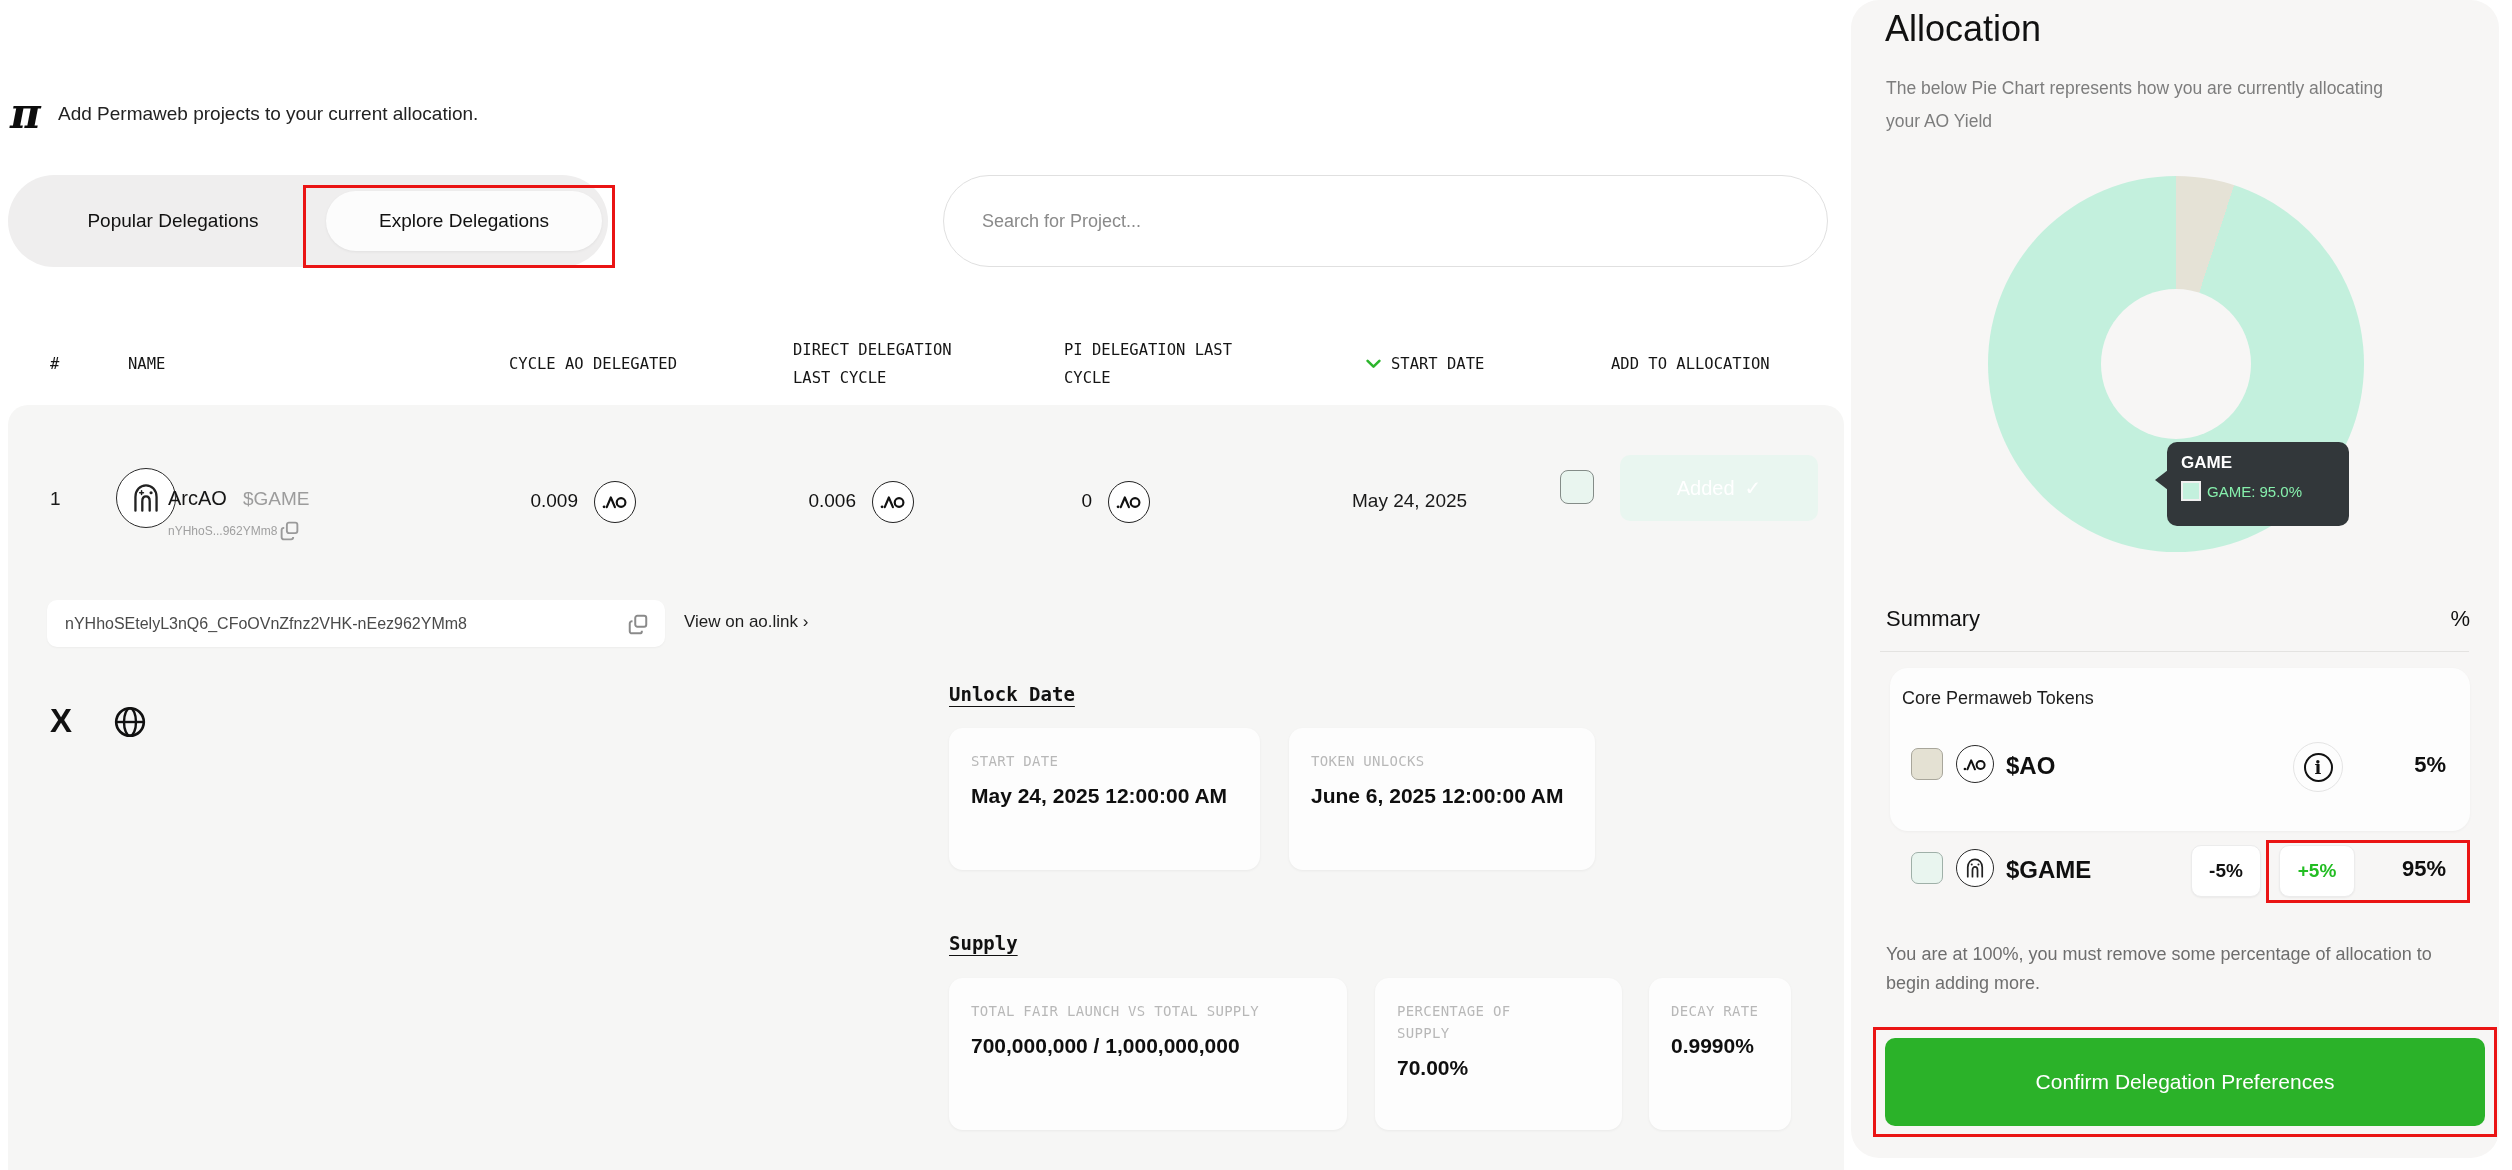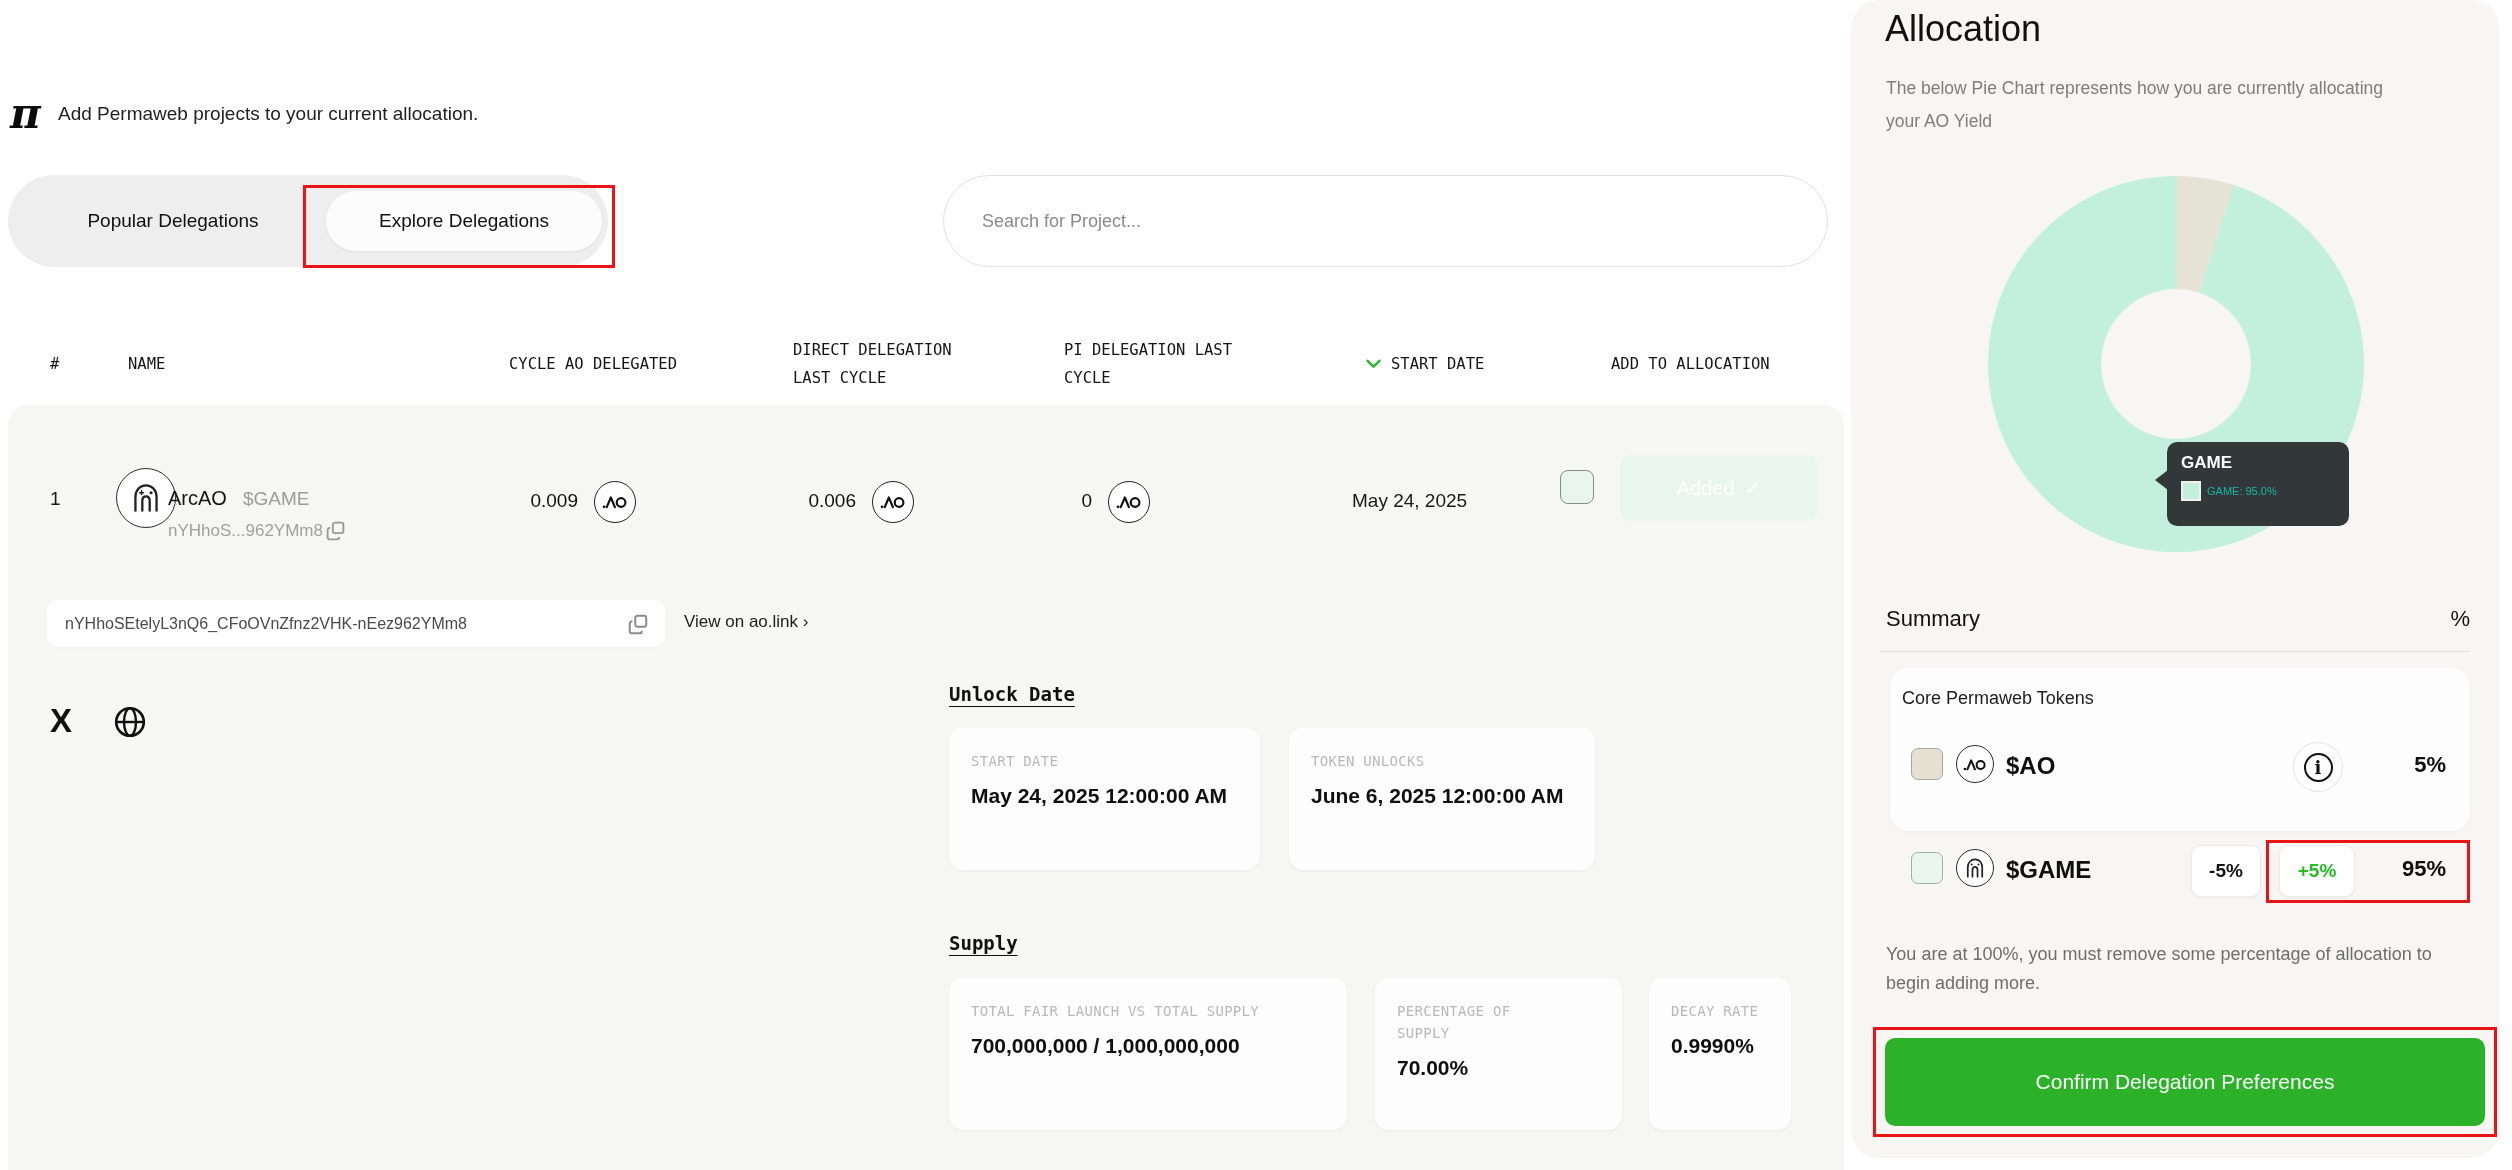--- a/index.html
+++ b/index.html
@@ -42,21 +42,21 @@
     border-radius:20px 20px 0 0; }
 
   
   .rank { left:50px; top:488px; font-size:19px; }
   .avatar { left:116px; top:468px; width:60px; height:60px; border:1.6px solid #2a2a2a;
     border-radius:50%; background:#fff; display:flex; align-items:center; justify-content:center; }
   .name-line { left:168px; top:487px; display:flex; gap:16px; align-items:baseline; }
   .p-name { font-size:20px; color:#161616; }
   .p-ticker { font-size:19px; color:#9c9c9c; }
   .addr-short { left:168px; top:520px; display:flex; gap:2px; align-items:center;
-    font-size:17px; color:#a0a0a0; cursor:pointer; }
+    font-size:12px; color:#a0a0a0; cursor:pointer; }
   .cell-val { position:absolute; top:490px; font-size:19px; color:#111; text-align:right; width:110px; }
   .v1 { left:460px; } .v2 { left:738px; } .v3 { left:974px; }
   .ao-badge { position:absolute; top:481px; width:42px; height:42px; border:1.6px solid #222;
     border-radius:50%; background:#fff; display:flex; align-items:center; justify-content:center; }
   .b1 { left:586px; } .b2 { left:864px; } .b3 { left:1100px; }
   .cell-date { left:1352px; top:490px; font-size:19px; }
   .row-check { left:1560px; top:470px; width:34px; height:34px; background:#e9f5ef;
     border:1.6px solid #848c88; border-radius:8px; cursor:pointer; }
   .added-btn { left:1620px; top:455px; width:198px; height:66px; background:#e9f6f0;
     border:none; border-radius:10px; color:#ffffff; font-size:20px; display:flex;
@@ -92,21 +92,21 @@
   .donut::after { content:""; position:absolute; left:113px; top:113px; width:150px; height:150px;
     border-radius:50%; background:#f7f6f5; }
 
   .tooltip { left:2167px; top:442px; width:182px; height:84px; background:#32373a; border-radius:10px;
     z-index:20; padding:11px 14px; }
   .tooltip::before { content:""; position:absolute; left:-12px; top:28px; border-top:10px solid transparent;
     border-bottom:10px solid transparent; border-right:13px solid #32373a; }
   .tt-title { color:#fff; font-weight:bold; font-size:17px; }
   .tt-row { margin-top:8px; display:flex; align-items:center; gap:6px; }
   .tt-swatch { width:20px; height:20px; border:2px solid #f0f0f0; background:#c3f0dd; }
-  .tt-label { color:#14b8a6; font-size:11px; }
+  .tt-label { color:#86efac; font-size:15px; }
 
   .summary-lbl { left:1886px; top:606px; font-size:22px; color:#111; }
   .pct-lbl { left:2446px; top:606px; width:24px; text-align:right; font-size:22px; color:#111; }
   .divider { left:1880px; top:651px; width:589px; height:1px; background:#e4e3e1; }
 
   .core-card { left:1890px; top:668px; width:580px; height:163px; background:#fdfdfd;
     border-radius:18px; box-shadow:0 1px 3px rgba(0,0,0,.04); }
   .core-lbl { left:1902px; top:688px; font-size:18px; color:#1d1d1d; }
 
   .swatch { position:absolute; width:32px; height:32px; border-radius:7px; cursor:pointer; }

